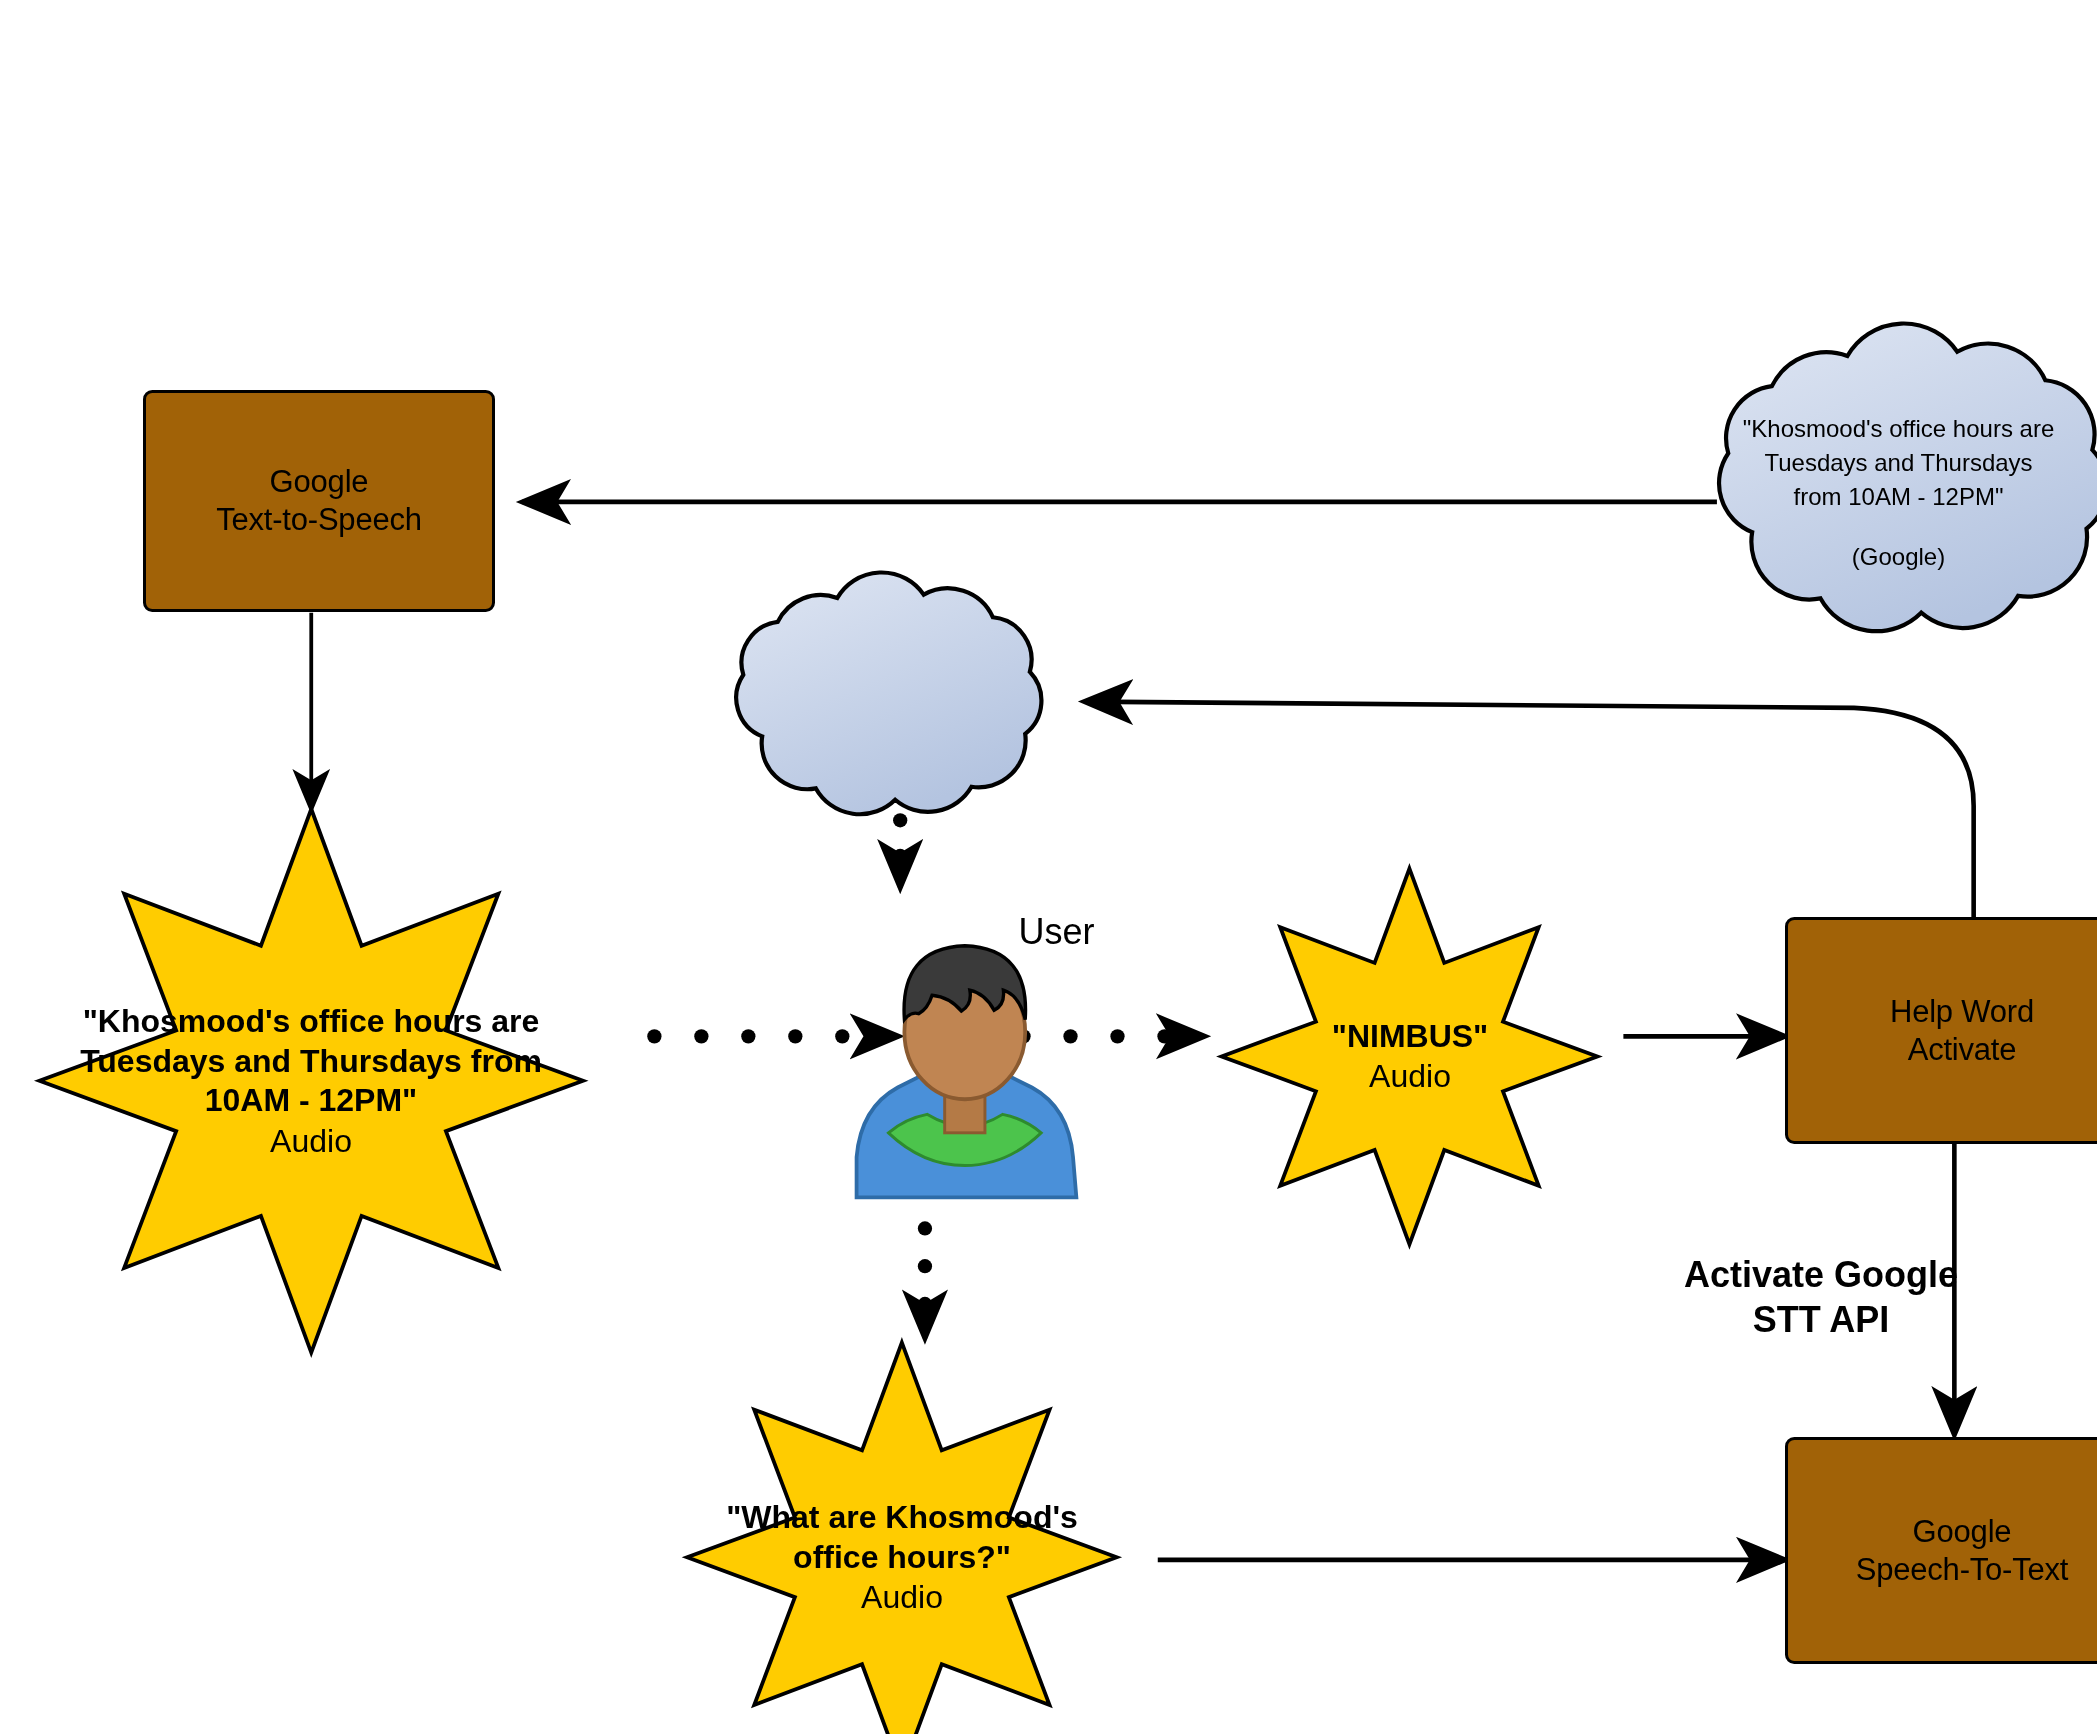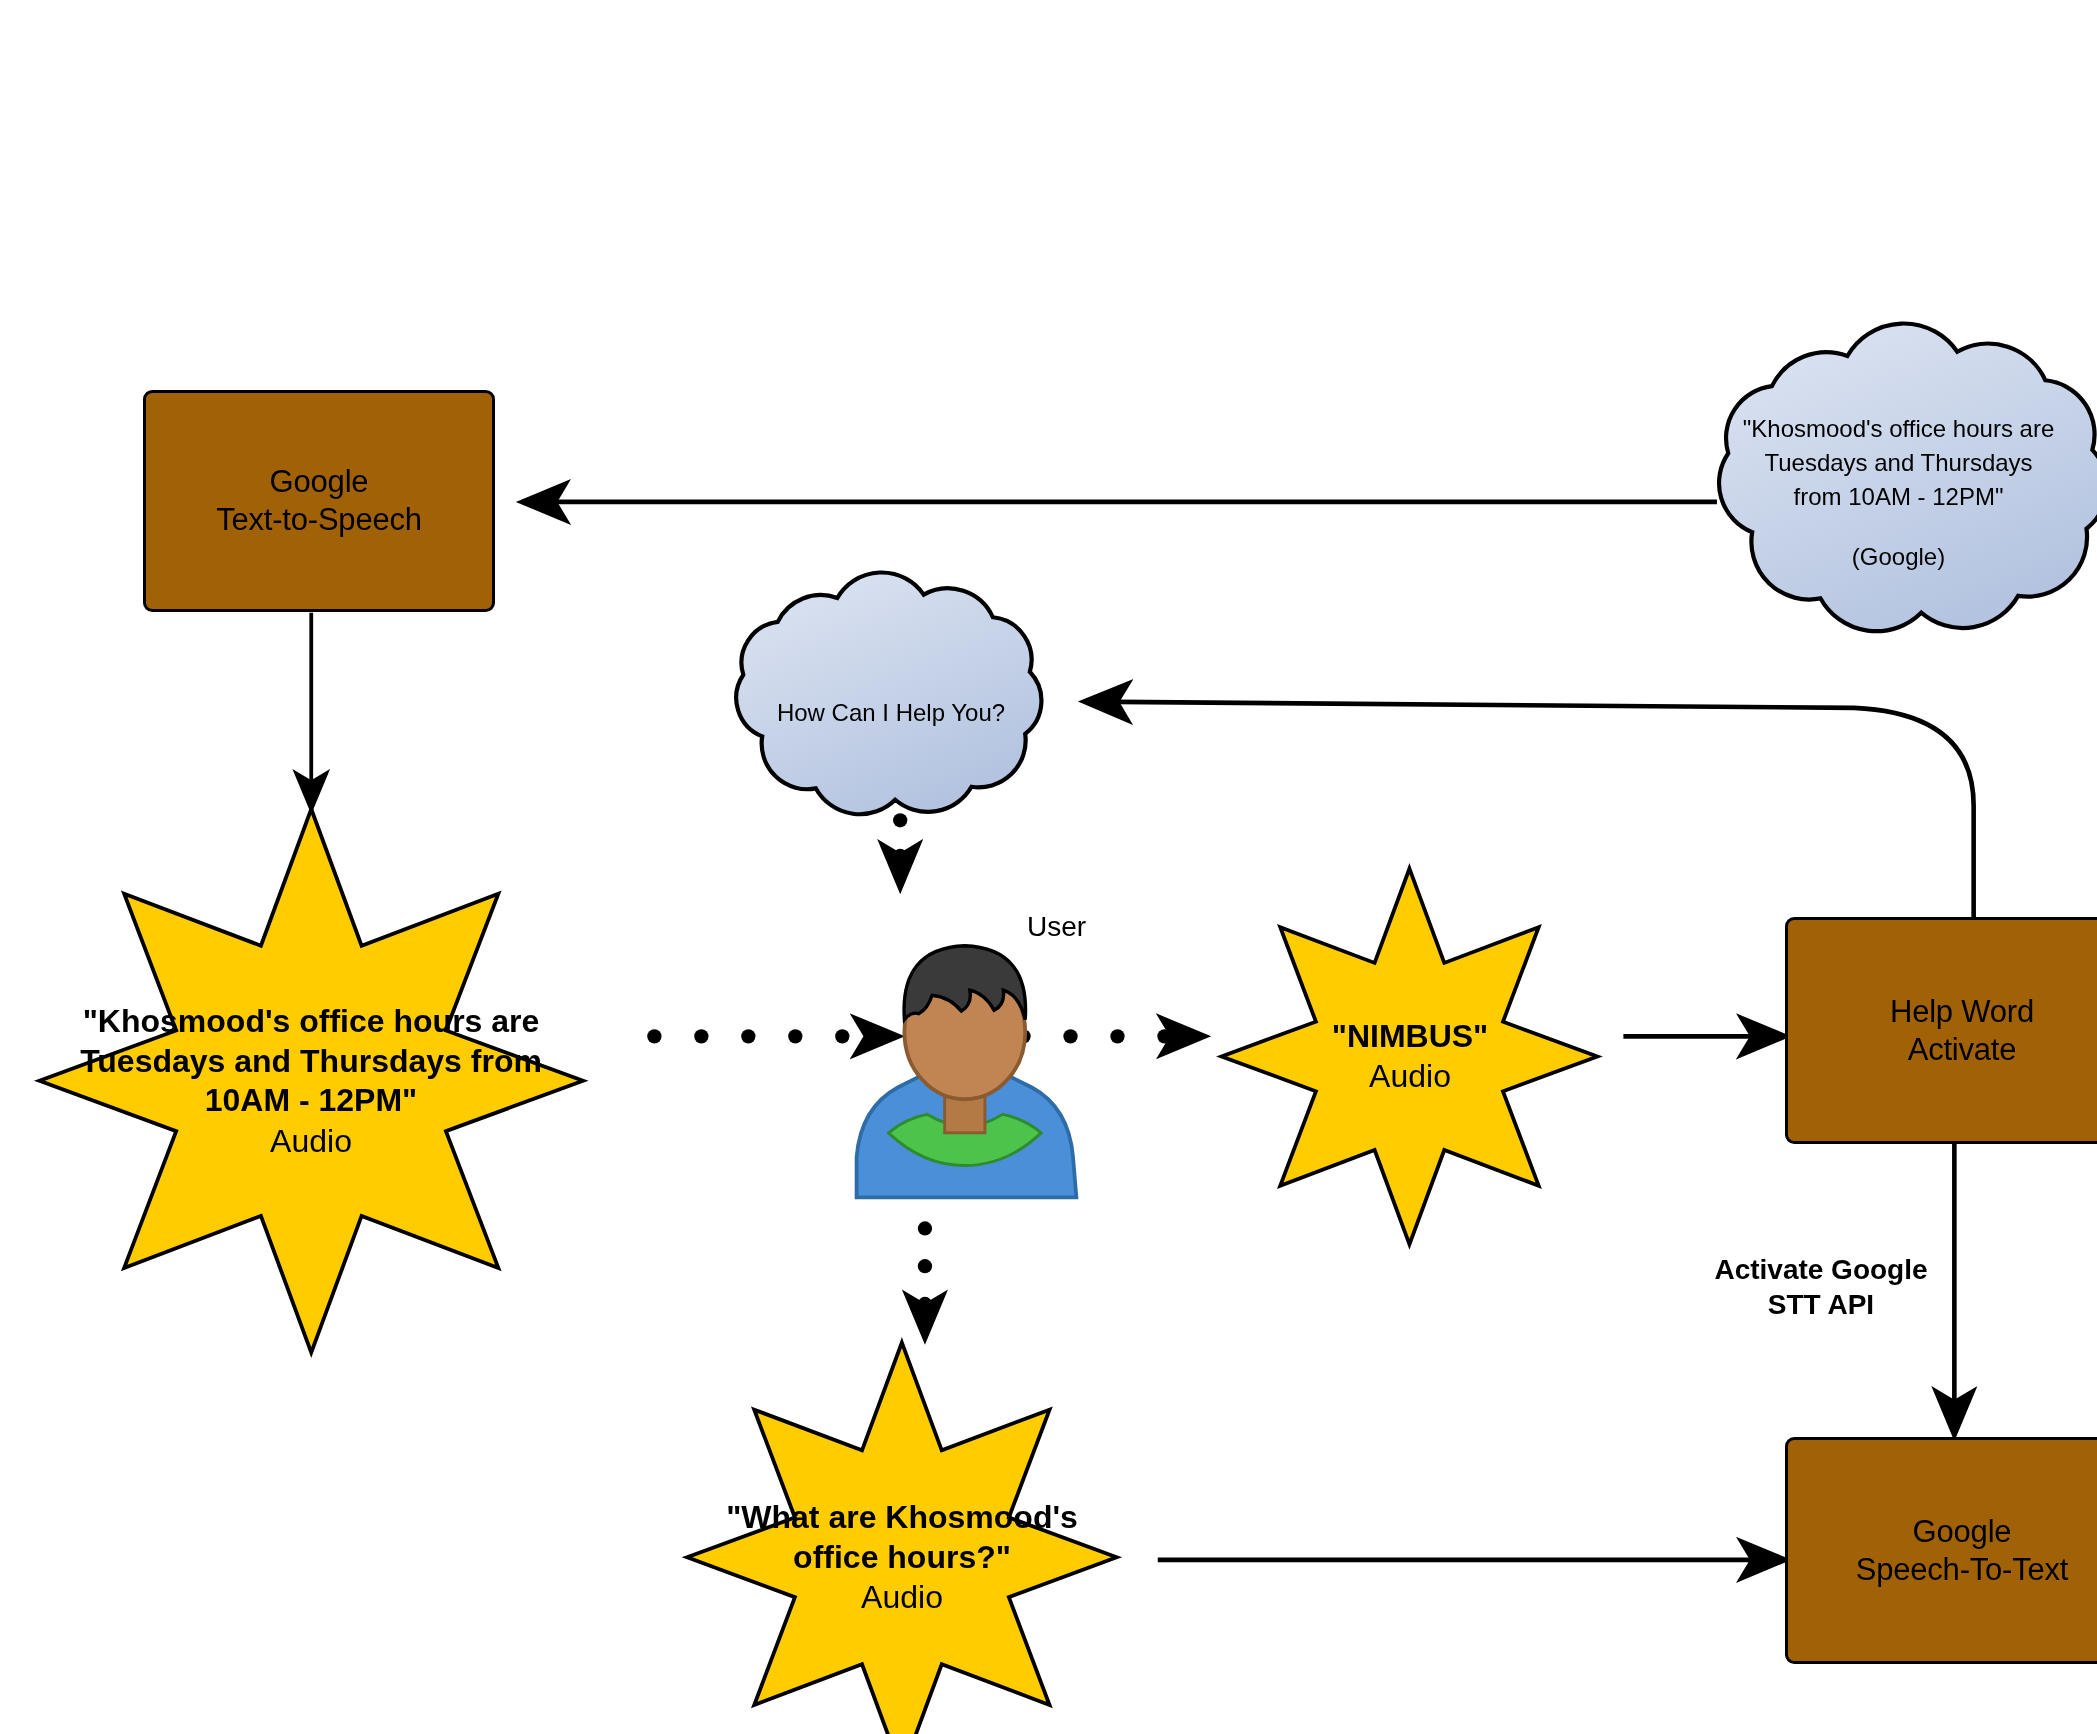--- a/index.html
+++ b/index.html
@@ -7,21 +7,21 @@
        font-family:"Liberation Sans","DejaVu Sans",sans-serif;color:#000;}
   #stage{position:absolute;left:0;top:0;width:3144px;height:1735px;}
   svg.layer{position:absolute;left:0;top:0;width:3144px;height:1735px;pointer-events:none;}
 
   .node{position:absolute;box-sizing:border-box;display:flex;align-items:center;
         justify-content:center;text-align:center;}
   .boxnode{background:#a16207;border:3.8px solid #000;border-radius:9.2px;}
   .boxnode .lbl{font-size:31px;line-height:1.22;letter-spacing:-0.2px;}
 
   .txt{position:absolute;text-align:center;}
-  .plain{font-size:28px;text-align:center;}
+  .plain{font-size:36px;text-align:center;}
   .bold{font-weight:bold;}
 
   .starwrap{position:absolute;}
   .startext{position:absolute;left:0;top:0;width:100%;height:100%;
             display:flex;flex-direction:column;align-items:center;justify-content:center;
             text-align:center;pointer-events:none;}
   .startext .main{font-weight:bold;font-size:32px;line-height:1.24;padding:0 6%;}
   .startext .sub{font-size:32px;margin-top:2px;text-align:center;}
 
   .cloudwrap{position:absolute;}
@@ -273,25 +273,20 @@
   <div class="cloudwrap" style="left:1714px;top:359px;width:369px;height:268px;">
     <div class="cloudtext" id="cloud-answer-text">
         <div class="ln">"Khosmood's office hours are</div>
         <div class="ln">Tuesdays and Thursdays</div>
         <div class="ln">from 10AM - 12PM"</div>
         <div class="gap"></div>
         <div class="ln">(Google)</div>
       </div>
   </div>
 
-  <div class="cloudwrap" style="left:740px;top:608px;width:302px;height:210px;">
-    <div class="cloudtext" id="cloud-greeting-text">
-        <div class="ln">How Can I Help You?</div>
-      </div>
-  </div>
 
   <div class="txt plain" style="left:977px;top:911px;width:159px;">User</div>
 
   <div class="txt plain bold" style="left:1674px;top:1252px;width:294px;line-height:1.25;">
     <span>Activate Google</span><br>
     <span>STT API</span>
   </div>
 
 </div>
 

